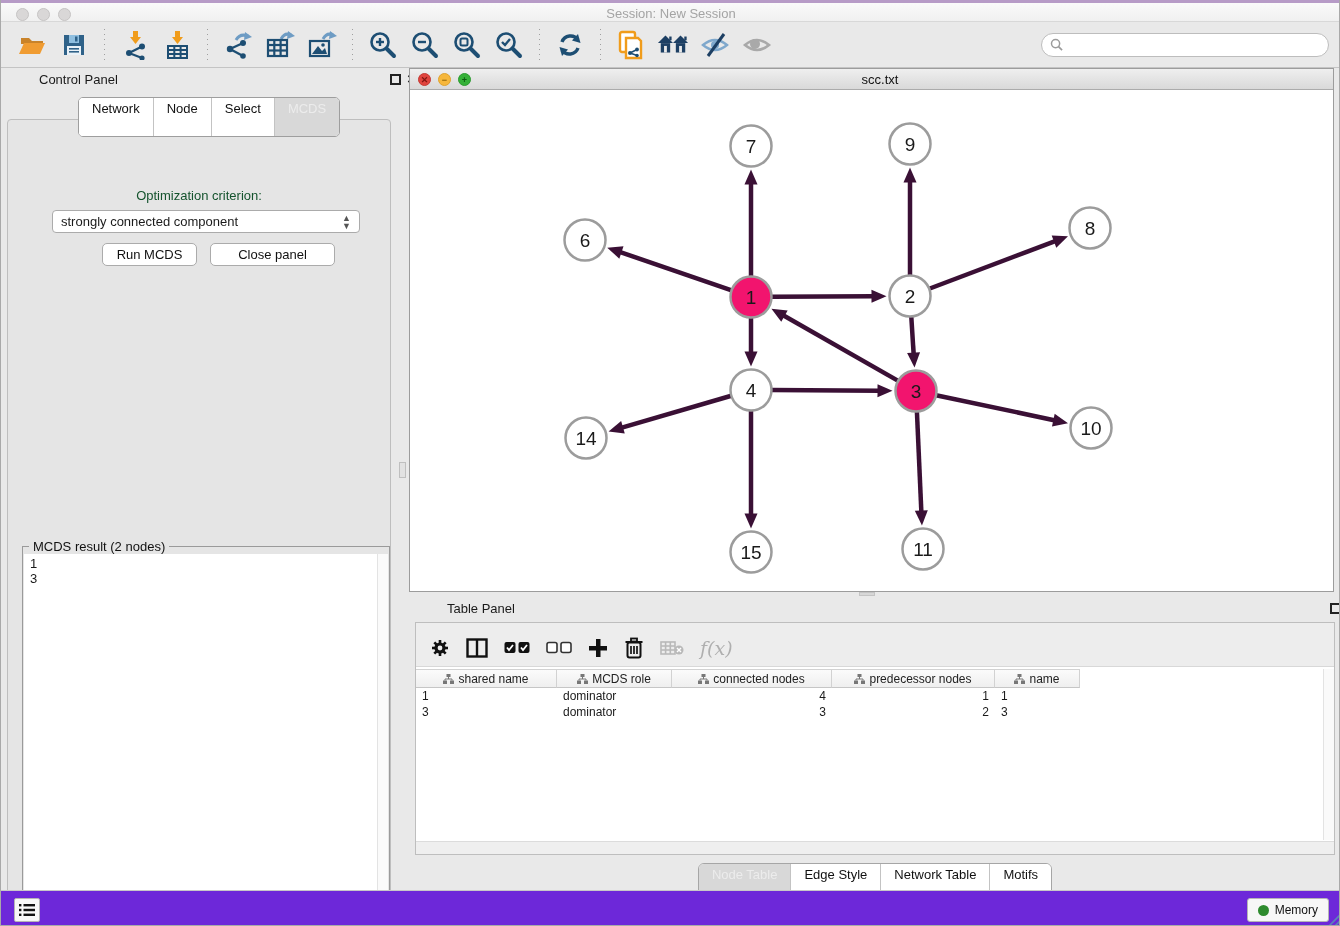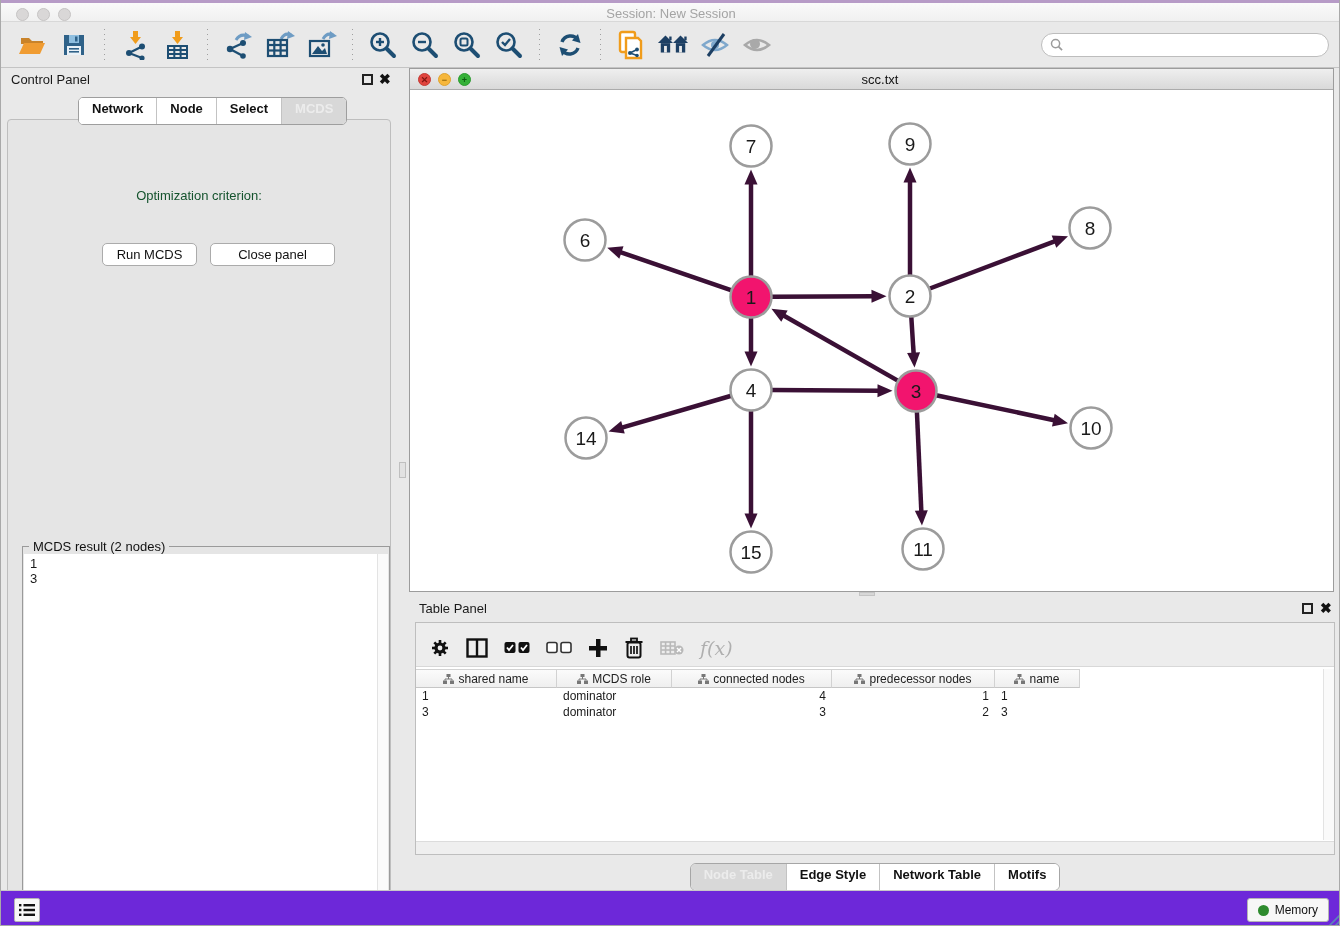--- a/index.html
+++ b/index.html
@@ -31,27 +31,27 @@
     background-image:linear-gradient(#9F9F9F 30%, transparent 0); background-size:1px 5px; }
   #search-box {
     margin-left:auto; margin-right:12px; width:288px; height:24px;
     background:#fff; border:1px solid #BDBDBD; border-radius:12px;
     display:flex; align-items:center; padding:0 8px;
   }
   #search-box input { border:none; outline:none; flex:1; font-size:12px; margin-left:5px;
     font-family:"Liberation Sans",sans-serif; background:transparent; }
   
   #control-panel { position:absolute; left:0; top:68px; width:396px; height:813px; background:#E9E9E9; }
-  .panel-head { position:relative; height:24px; }
+  .panel-head { position:relative; height:24px;margin-left:28px; }
   .panel-title { position:absolute; left:10px; top:4px; font-size:13px; color:#1a1a1a; }
   .ph-float { position:absolute; top:6px; width:11px; height:11px; border:2px solid #222; }
   .ph-close { position:absolute; top:3px; font-size:14px; font-weight:bold; color:#111; line-height:16px; }
   #cp-tabs { position:absolute; left:77px; top:29px; display:inline-flex; border:1px solid #9E9E9E;
     border-radius:5px; overflow:hidden; z-index:3; background:#fff; }
-  .seg-tab { font-size:13px; padding:3px 13px 8px; background:#fff; color:#111; border-left:1px solid #C3C3C3; white-space:nowrap;font-weight:bold; }
+  .seg-tab { font-size:13px; padding:3px 13px 20px; background:#fff; color:#111; border-left:1px solid #C3C3C3; white-space:nowrap; }
   .seg-tab:first-child { border-left:none; }
   .seg-tab.sel-gray { background:#D8D8D8; color:#ECECEC; }
   #cp-body { position:absolute; left:6px; top:51px; width:384px; height:825px;
     background:#E5E5E5; border:1px solid #BEBEBE; border-radius:4px; }
   #opt-label { position:absolute; left:0; width:100%; top:68px; text-align:center; font-size:13px; color:#14532d; }
   #opt-select { position:absolute; left:44px; top:90px; width:308px; height:23px; background:#fff;
     border:1px solid #ABABAB; border-radius:4px; display:flex; align-items:center; padding:0 8px; font-size:13px; }
   #opt-select .chev { margin-left:auto; color:#555; font-size:9px; line-height:8px; text-align:center; }
   .cp-btn { position:absolute; top:123px; height:23px; background:#fff; border:1px solid #ABABAB;
     border-radius:5px; font-size:13px; color:#111; display:flex; align-items:center; justify-content:center; }
@@ -277,20 +277,24 @@
     <span class="ph-close" style="left:378px">✖</span>
   </div>
   <div id="cp-tabs">
       <div class="seg-tab">Network</div>
       <div class="seg-tab">Node</div>
       <div class="seg-tab">Select</div>
       <div class="seg-tab sel-gray">MCDS</div>
     </div>
   <div id="cp-body">
     <div id="opt-label">Optimization criterion:</div>
+    <div id="opt-select">
+      <span>strongly connected component</span>
+      <span class="chev">▲<br>▼</span>
+    </div>
     <div id="btn-run" class="cp-btn">Run MCDS</div>
     <div id="btn-close" class="cp-btn">Close panel</div>
     <div id="result-box">
       <span id="result-legend">MCDS result (2 nodes)</span>
       <div id="result-text">1
 3</div>
       <div id="result-scroll"></div>
     </div>
   </div>
 </div>

